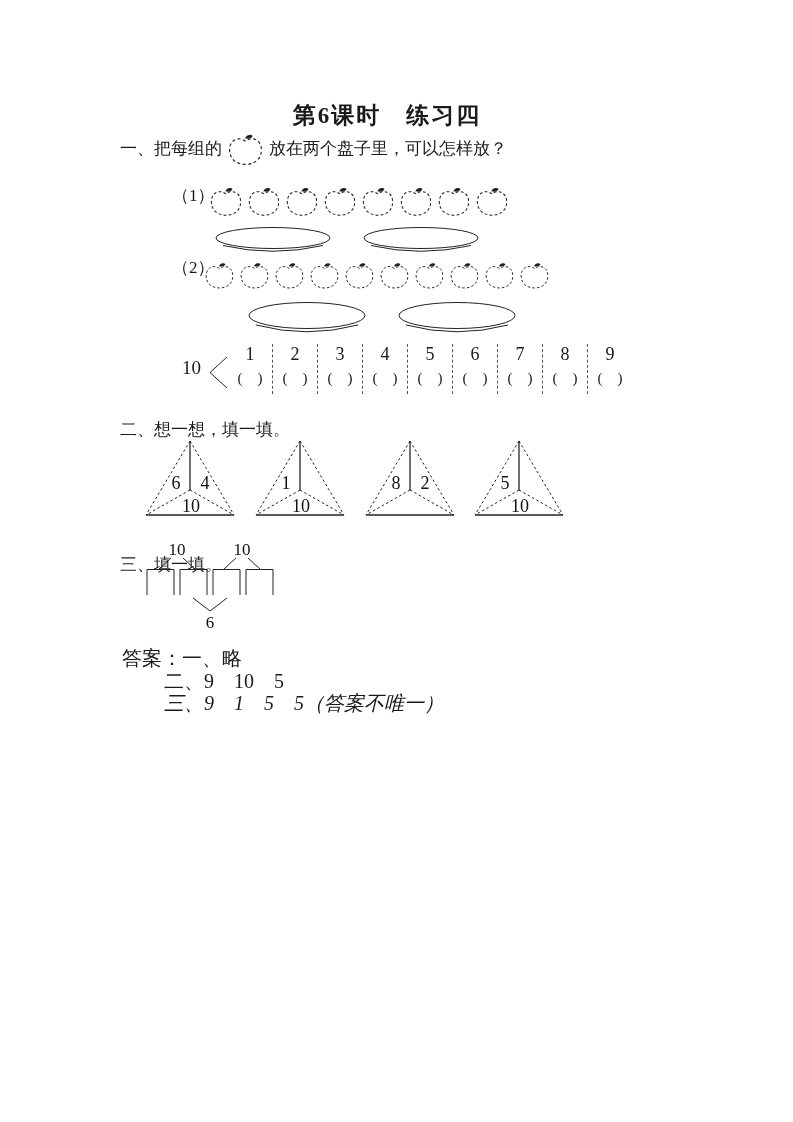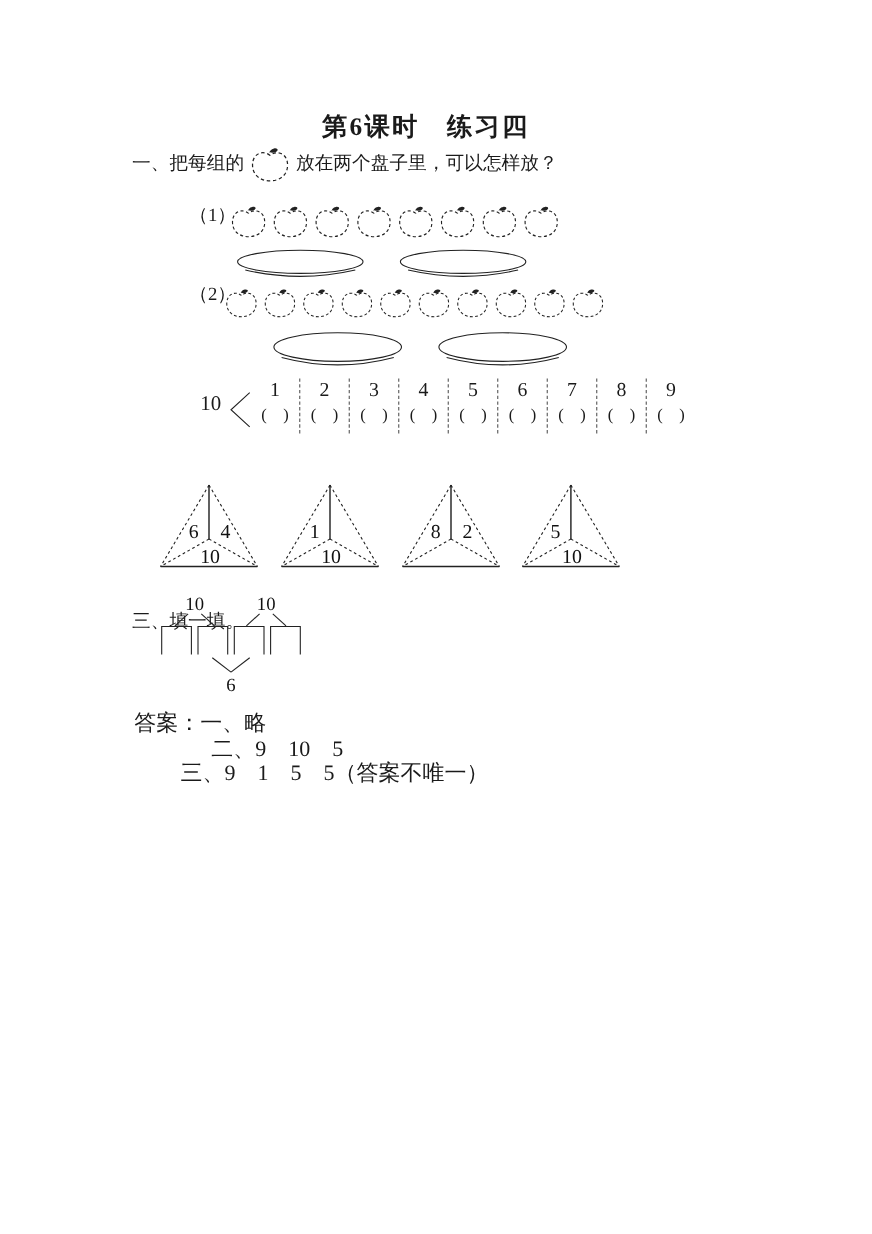--- a/index.html
+++ b/index.html
@@ -33,22 +33,22 @@
   .dcol .num{font-size:18px;line-height:21px;}
   .dcol .blank{font-size:15px;line-height:20px;margin-top:3px;white-space:nowrap;}
   
   .tri text{font-size:18px;fill:#111;text-anchor:middle;font-family:"Liberation Serif","DejaVu Serif",serif;}
   .dash{stroke:#222;stroke-width:1;fill:none;stroke-dasharray:2.5 2.5;}
   .solid{stroke:#222;stroke-width:1.3;fill:none;}
   .thin{stroke:#222;stroke-width:1;fill:none;}
   .q3svg text{font-size:17px;fill:#111;text-anchor:middle;font-family:"Liberation Serif","DejaVu Serif",serif;}
   .answers div{font-size:20px;line-height:22px;white-space:nowrap;}
   .ans1{left:122px;top:647px;}
-  .ans2{left:164px;top:670px;margin-left:28px;}
-  .ans3{left:164px;top:692px;}
+  .ans2{left:164px;top:670px;}
+  .ans3{left:164px;top:692px;font-style:italic;}
 </style>
 </head>
 <body>
 
 <div class="page">
 
   <svg width="0" height="0" style="position:absolute" aria-hidden="true">
     <defs>
       <g id="apple-shape">
         <path d="M18,8 C12,3 2.5,6 2.5,16.5 C2.5,25.5 9.5,30.5 18,30.5 C26.5,30.5 33.5,25.5 33.5,16.5 C33.5,6 24,3 18,8" fill="none" stroke="#222" stroke-width="1.1" stroke-dasharray="3 2.4"></path>
@@ -179,20 +179,21 @@
     <div class="dcol">
       <div class="num">8</div>
       <div class="blank">(　)</div>
     </div>
     <div class="dcol">
       <div class="num">9</div>
       <div class="blank">(　)</div>
     </div>
   </div>
 
+  <div class="abs heading" style="top:418px;">二、想一想，填一填。</div>
 
   <svg class="abs tri" style="left:143px;top:438px;" width="94" height="82" viewBox="0 0 94 82">
     <path d="M47,3 L3,77" class="dash"></path>
       <path d="M47,3 L91,77" class="dash"></path>
     <path d="M3,77 L91,77" class="solid"></path>
       <path d="M47,3 L47,52" class="solid"></path>
     <path d="M47,52 L3,77" class="dash"></path>
       <path d="M47,52 L91,77" class="dash"></path>
     <text x="33" y="51">6</text>
     <text x="62" y="51">4</text>

